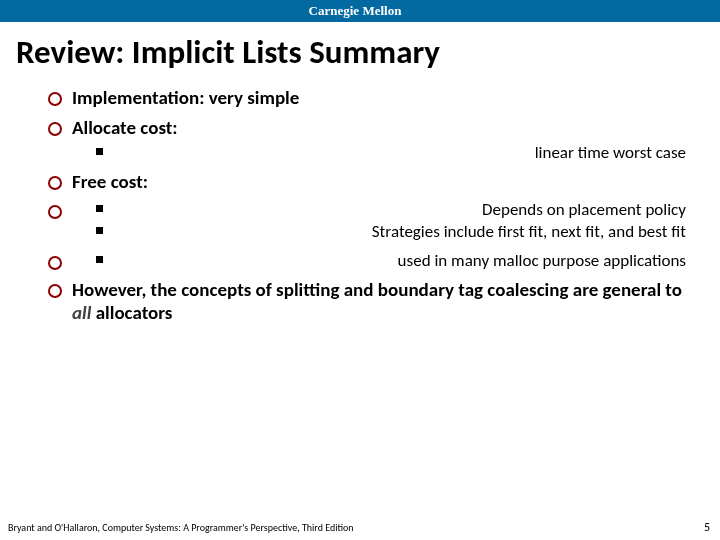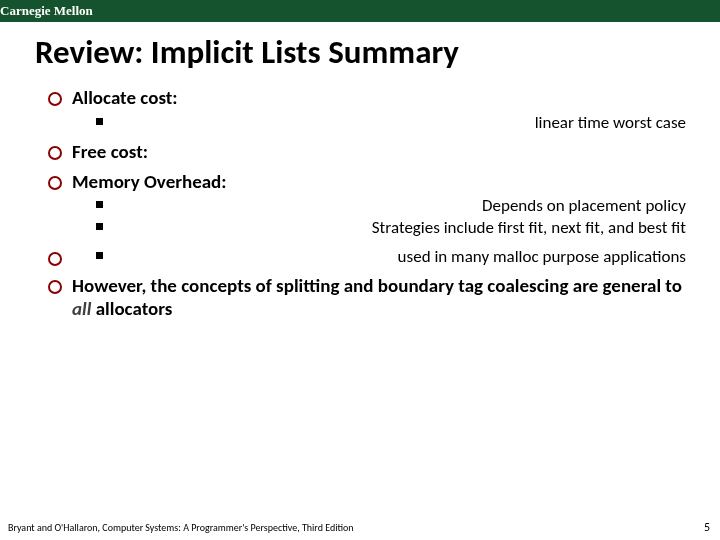--- a/index.html
+++ b/index.html
@@ -6,38 +6,38 @@
   body {
     width: 720px;
     height: 540px;
     background: #ffffff;
     font-family: Calibri, "Segoe UI", Arial, sans-serif;
     color: #000;
     position: relative;
     overflow: hidden;
   }
   .header-bar {
-    background: #14532d;
+    background: #0369a1;
     height: 22px;
     width: 100%;
-    text-align: left;
+    text-align: center;
     padding-right: 10px;
   }
   .header-label {
     font-family: "Times New Roman", serif;
     font-weight: bold;
     font-size: 13px;
     color: #fff;
     line-height: 22px;
   }
   .title {
     font-family: Calibri, Arial, sans-serif;
     font-weight: bold;
     font-size: 33px;
-    padding: 10px 0 8px 35px;
+    padding: 10px 0 8px 16px;
   }
   .content {
     padding: 0 34px 0 48px;
   }
   ul.main {
     list-style: none;
   }
   ul.main > li {
     position: relative;
     padding-left: 24px;
@@ -107,30 +107,32 @@
 
 <div class="header-bar">
   <span class="header-label">Carnegie Mellon</span>
 </div>
 
 <div class="title">Review: Implicit Lists Summary</div>
 
 <div class="content">
   <ul class="main">
     <li>
+      <div class="head">Implementation: very simple</div>
+    </li>
+    <li>
       <div class="head">Allocate cost:</div>
       <ul class="sub">
         <li>linear time worst case</li>
       </ul>
     </li>
     <li>
       <div class="head">Free cost:</div>
     </li>
     <li>
-      <div class="head">Memory Overhead:</div>
       <ul class="sub">
         <li>Depends on placement policy</li>
         <li>Strategies include first fit, next fit, and best fit</li>
       </ul>
     </li>
     <li>
       <ul class="sub">
         <li>used in many malloc purpose applications</li>
       </ul>
     </li>

